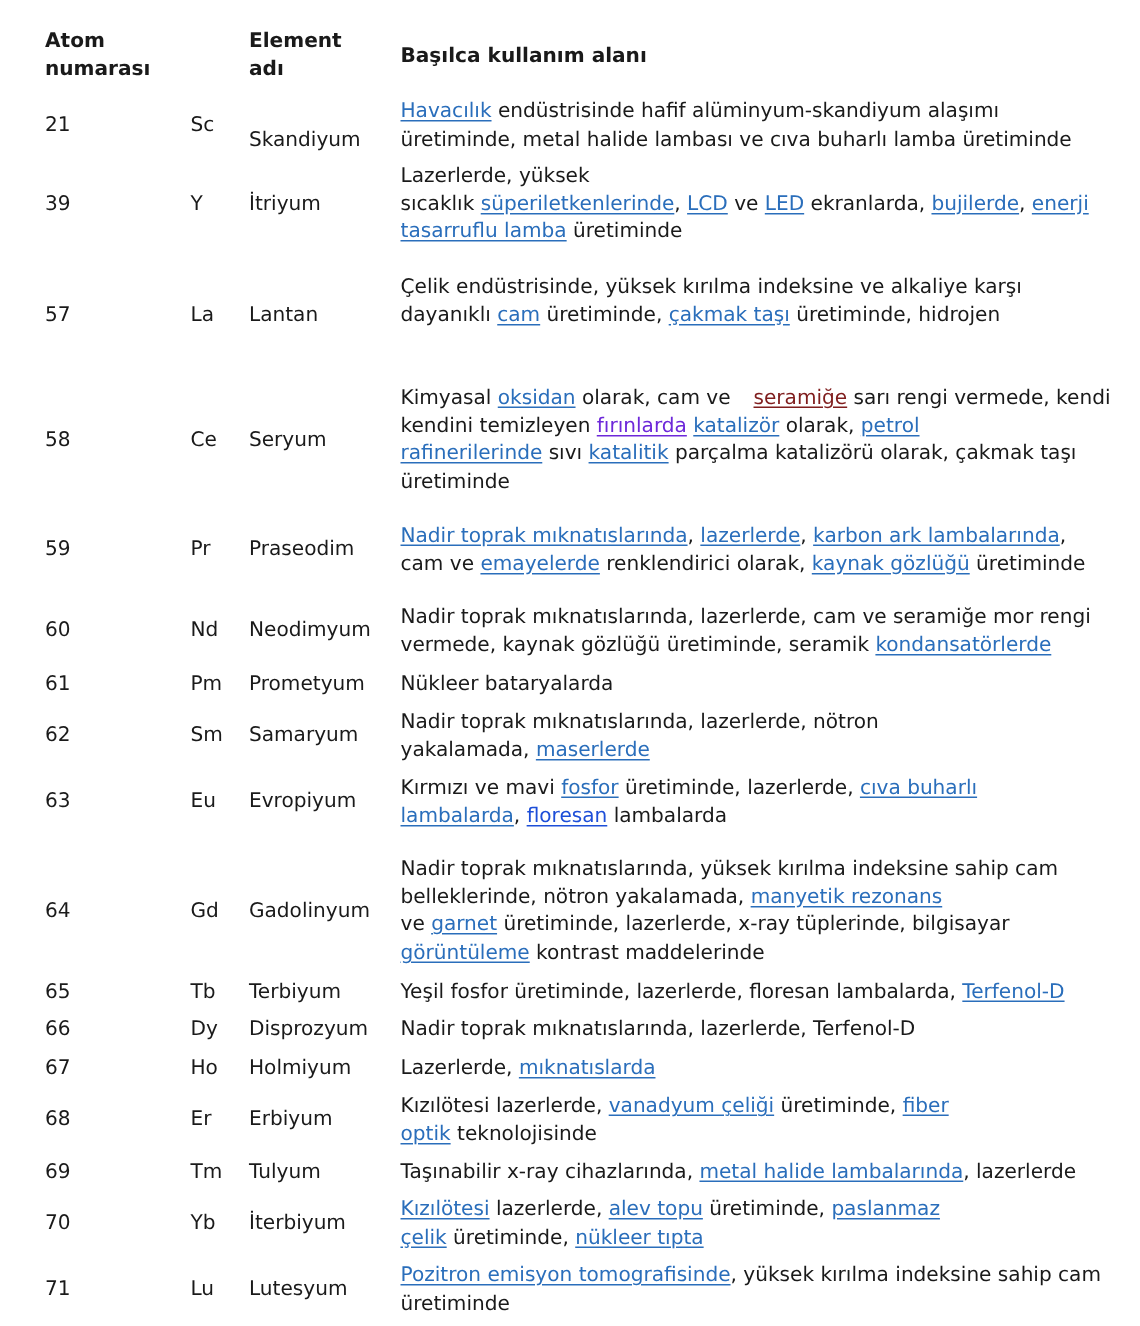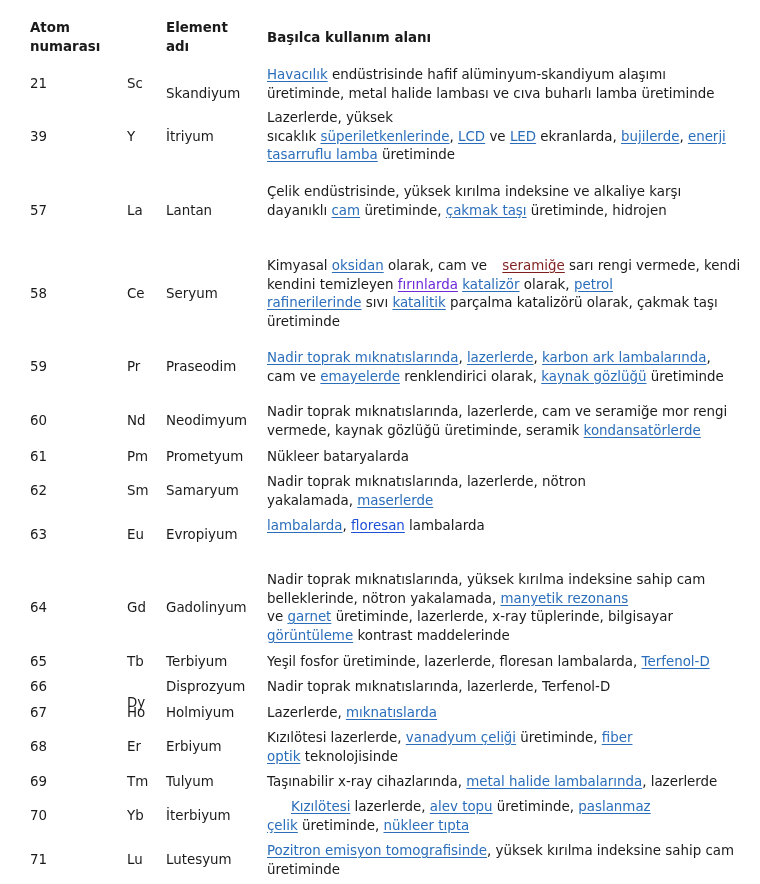--- a/index.html
+++ b/index.html
@@ -108,20 +108,21 @@
         <div class="cell c-use">
           <span class="use-line"><span>Nadir toprak mıknatıslarında, lazerlerde, nötron</span></span>
           <span class="use-line"><span>yakalamada, </span><a class="lnk" style="color: rgb(42, 110, 187);">maserlerde</a></span>
         </div>
       </div>
       <div class="row" style="top: 517px;">
         <div class="cell c-num" style="top: 9.3px;">63</div>
         <div class="cell c-sym" style="top: 9.3px;">Eu</div>
         <div class="cell c-name" style="top: 9.3px;">Evropiyum</div>
         <div class="cell c-use">
+          <span class="use-line"><span>Kırmızı ve mavi </span><a class="lnk" style="color: rgb(42, 110, 187);">fosfor</a><span> üretiminde, lazerlerde, </span><a class="lnk" style="color: rgb(42, 110, 187);">cıva buharlı</a></span>
           <span class="use-line"><a class="lnk" style="color: rgb(42, 110, 187);">lambalarda</a><span>, </span><a class="lnk" style="color: #1d4ed8;">floresan</a><span> lambalarda</span></span>
         </div>
       </div>
       <div class="row" style="top: 571px;">
         <div class="cell c-num" style="top: 27.9px;">64</div>
         <div class="cell c-sym" style="top: 27.9px;">Gd</div>
         <div class="cell c-name" style="top: 27.9px;">Gadolinyum</div>
         <div class="cell c-use">
           <span class="use-line"><span>Nadir toprak mıknatıslarında, yüksek kırılma indeksine sahip cam</span></span>
           <span class="use-line"><span>belleklerinde, nötron yakalamada, </span><a class="lnk" style="color: rgb(42, 110, 187);">manyetik rezonans</a></span>
@@ -132,21 +133,21 @@
       <div class="row" style="top: 653px;">
         <div class="cell c-num" style="top: 0px;">65</div>
         <div class="cell c-sym" style="top: 0px;">Tb</div>
         <div class="cell c-name" style="top: 0px;">Terbiyum</div>
         <div class="cell c-use">
           <span class="use-line"><span>Yeşil fosfor üretiminde, lazerlerde, floresan lambalarda, </span><a class="lnk" style="color: rgb(42, 110, 187);">Terfenol-D</a></span>
         </div>
       </div>
       <div class="row" style="top: 678px;">
         <div class="cell c-num" style="top: 0px;">66</div>
-        <div class="cell c-sym" style="top: 16px;">Dy</div>
+        <div class="cell c-sym" style="top: 0px;">Dy</div>
         <div class="cell c-name" style="top: 0px;">Disprozyum</div>
         <div class="cell c-use">
           <span class="use-line"><span>Nadir toprak mıknatıslarında, lazerlerde, Terfenol-D</span></span>
         </div>
       </div>
       <div class="row" style="top: 704px;">
         <div class="cell c-num" style="top: 0px;">67</div>
         <div class="cell c-sym" style="top: 0px;">Ho</div>
         <div class="cell c-name" style="top: 0px;">Holmiyum</div>
         <div class="cell c-use">
@@ -168,21 +169,21 @@
         <div class="cell c-name" style="top: 0px;">Tulyum</div>
         <div class="cell c-use">
           <span class="use-line"><span>Taşınabilir x-ray cihazlarında, </span><a class="lnk" style="color: rgb(42, 110, 187);">metal halide lambalarında</a><span>, lazerlerde</span></span>
         </div>
       </div>
       <div class="row" style="top: 798px;">
         <div class="cell c-num" style="top: 9.3px;">70</div>
         <div class="cell c-sym" style="top: 9.3px;">Yb</div>
         <div class="cell c-name" style="top: 9.3px;">İterbiyum</div>
         <div class="cell c-use">
-          <span class="use-line"><a class="lnk" style="color: rgb(42, 110, 187); margin-left: 24px;">Kızılötesi</a><span> lazerlerde, </span><a class="lnk" style="color: rgb(42, 110, 187);">alev topu</a><span> üretiminde, </span><a class="lnk" style="color: rgb(42, 110, 187);">paslanmaz</a></span>
+          <span class="use-line"><a class="lnk" style="color: rgb(42, 110, 187);">Kızılötesi</a><span> lazerlerde, </span><a class="lnk" style="color: rgb(42, 110, 187);">alev topu</a><span> üretiminde, </span><a class="lnk" style="color: rgb(42, 110, 187);">paslanmaz</a></span>
           <span class="use-line"><a class="lnk" style="color: rgb(42, 110, 187);">çelik</a><span> üretiminde, </span><a class="lnk" style="color: rgb(42, 110, 187);">nükleer tıpta</a></span>
         </div>
       </div>
       <div class="row" style="top: 842px;">
         <div class="cell c-num" style="top: 9.3px;">71</div>
         <div class="cell c-sym" style="top: 9.3px;">Lu</div>
         <div class="cell c-name" style="top: 9.3px;">Lutesyum</div>
         <div class="cell c-use">
           <span class="use-line"><a class="lnk" style="color: rgb(42, 110, 187);">Pozitron emisyon tomografisinde</a><span>, yüksek kırılma indeksine sahip cam</span></span>
           <span class="use-line"><span>üretiminde</span></span>

